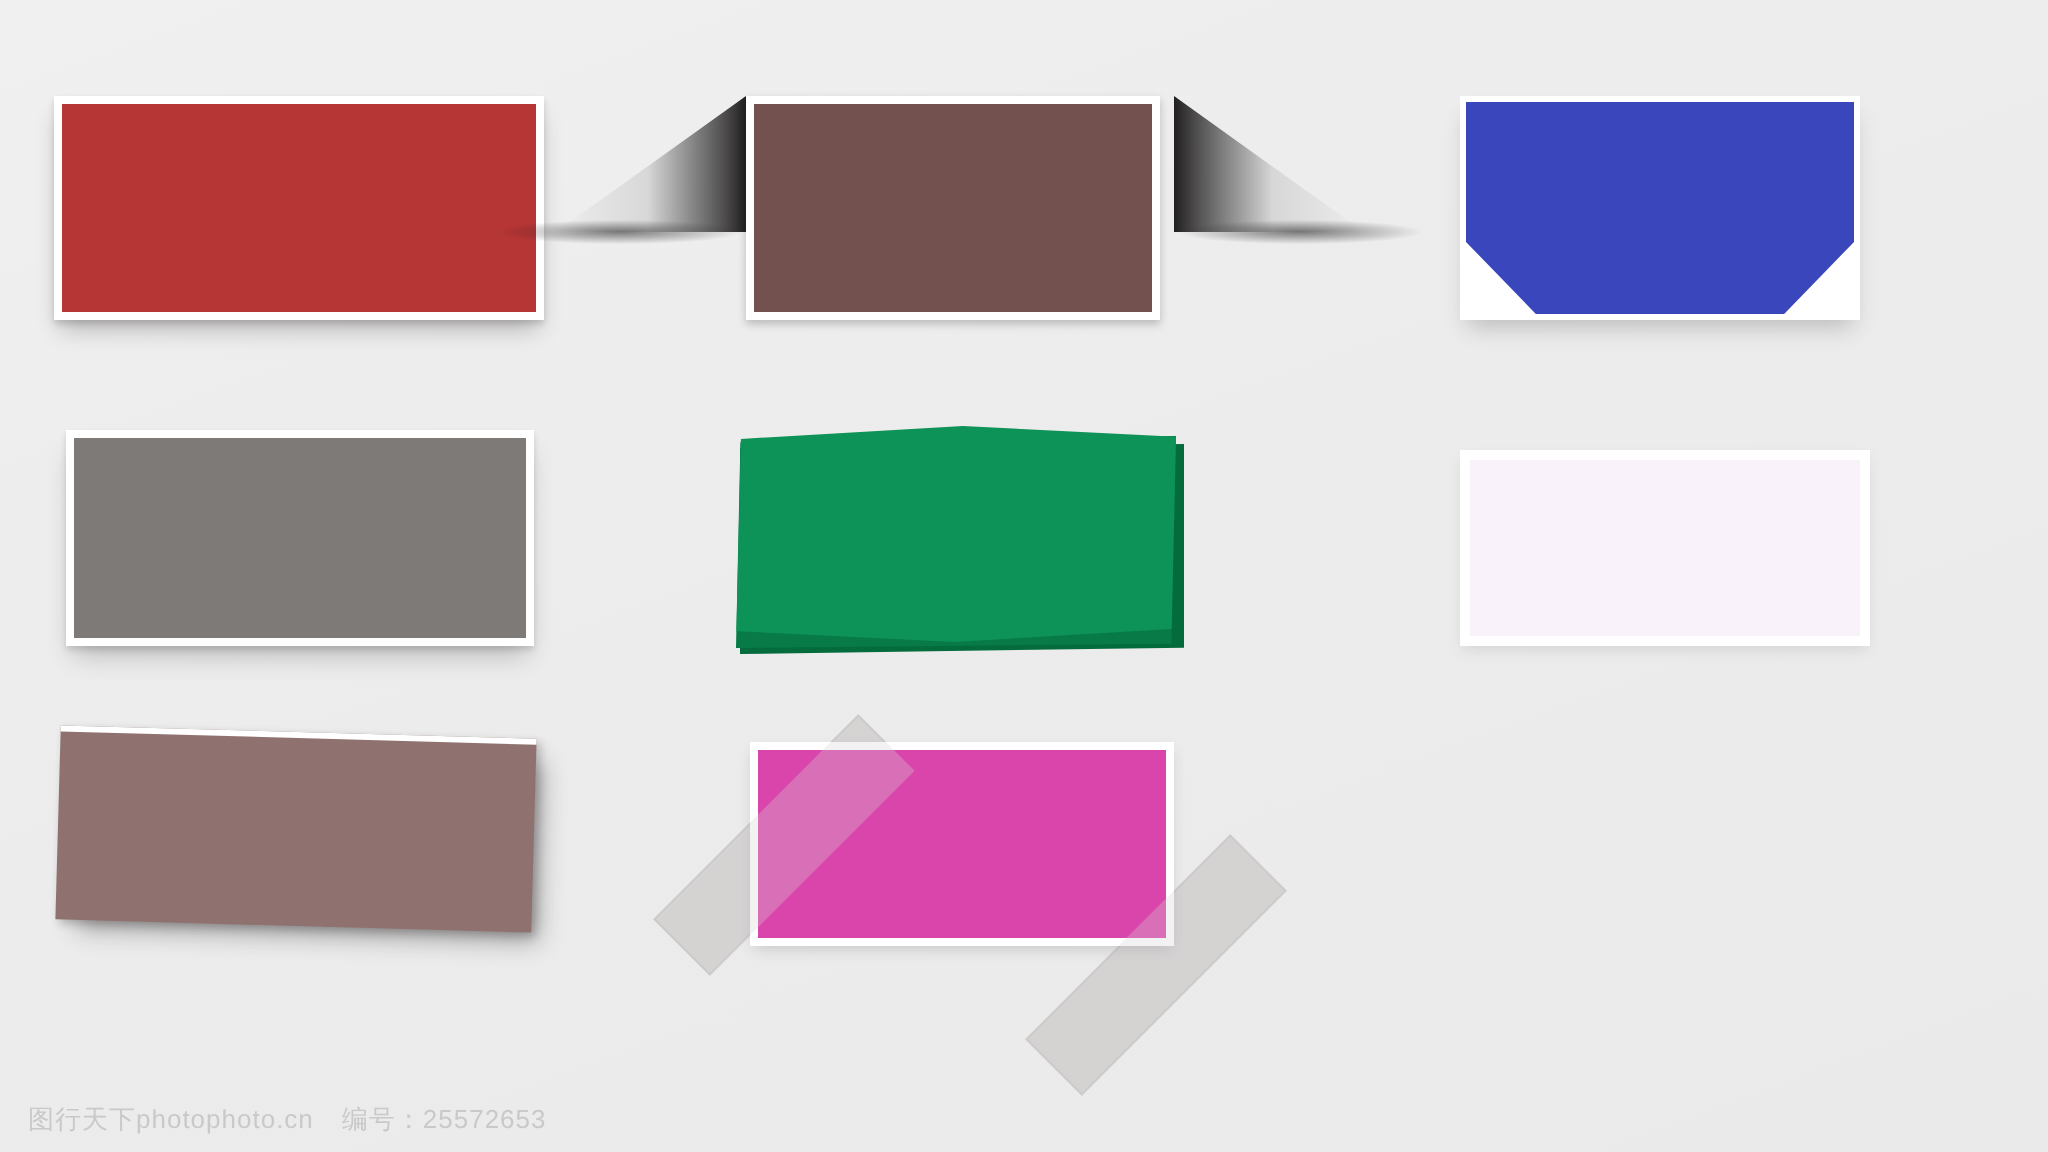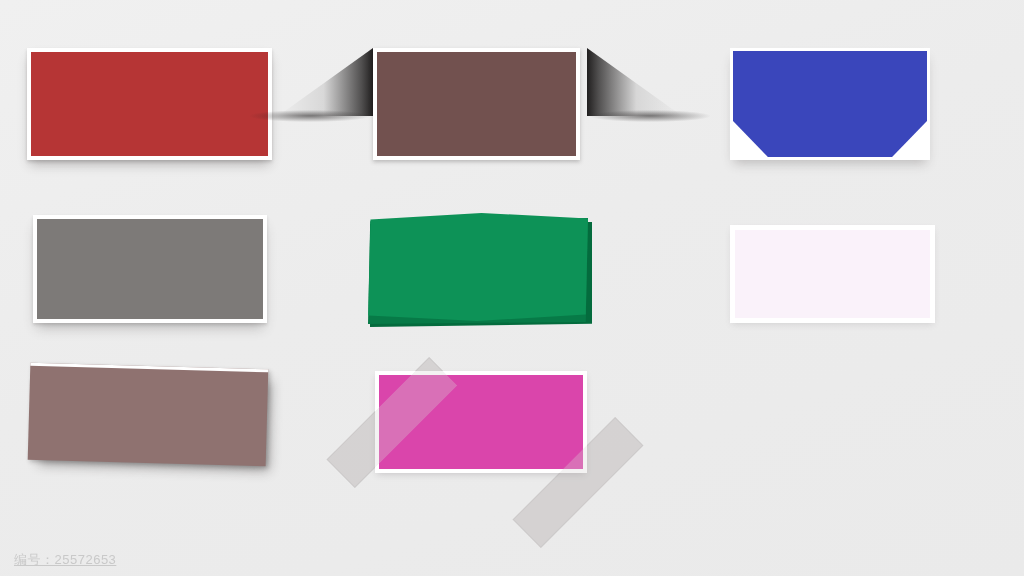--- a/index.html
+++ b/index.html
@@ -108,21 +108,21 @@
              clip-path:inset(0);}
   #tape-br-o{left:218px;top:55px;width:40px;height:145px;transform:rotate(45deg);}
 
   
   #watermark{
     position:absolute;left:14px;top:551px;
     display:flex;align-items:center;gap:14px;
     color:#c9c9c9;font-size:13px;letter-spacing:.5px;
     white-space:nowrap;user-select:none;
   }
-  #watermark .wm-num{color:#c9c9c9;text-decoration:underline;}
+  #watermark .wm-num{color:#c9c9c9;}
 </style>
 </head>
 <body>
 
 <div id="stage">
 
   <div class="card" id="card-red"></div>
 
   <div class="card" id="card-ribbon-wrap">
     <div class="wing wing-l"></div>
@@ -151,16 +151,17 @@
 
   <div class="card" id="card-pink-wrap">
     <div class="tape" id="tape-tl"></div>
     <div class="tape" id="tape-br"></div>
     <div id="card-pink"></div>
     <div class="tape-over" id="tape-tl-o"></div>
     <div class="tape-over" id="tape-br-o"></div>
   </div>
 
   <div id="watermark">
+    <span class="wm-site">图行天下photophoto.cn</span>
     <span class="wm-num">编号：25572653</span>
   </div>
 
 </div>
 
 </body></html>

